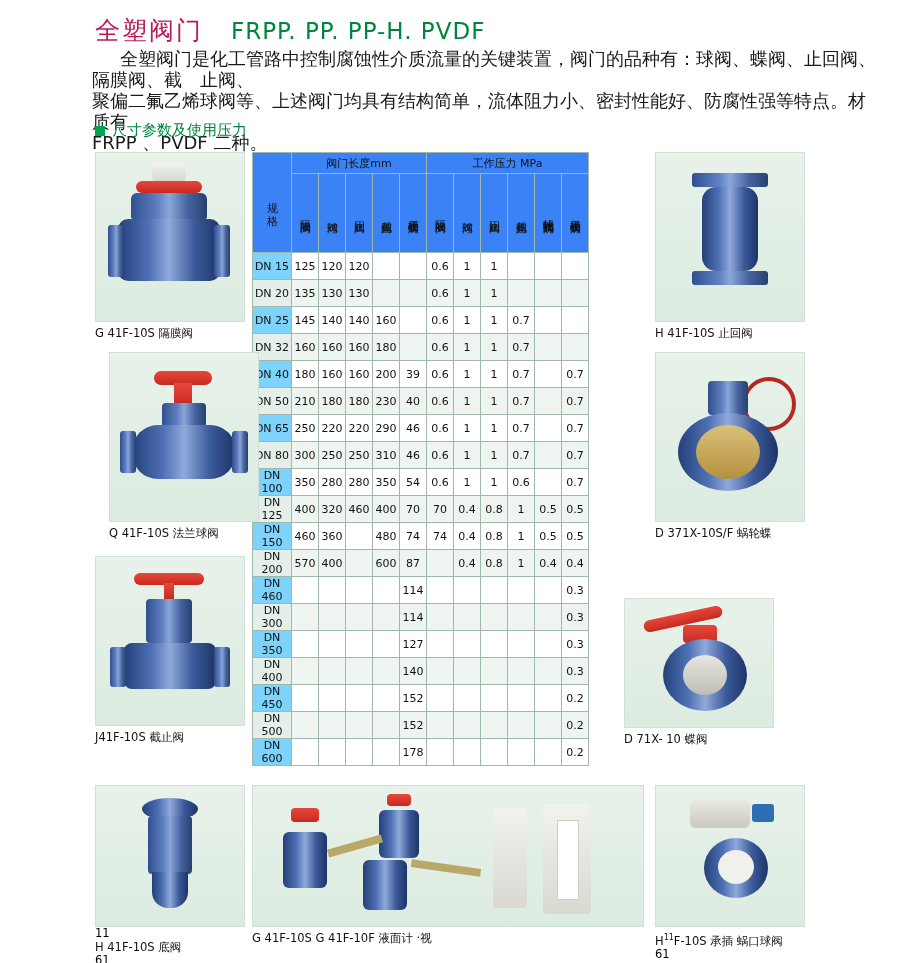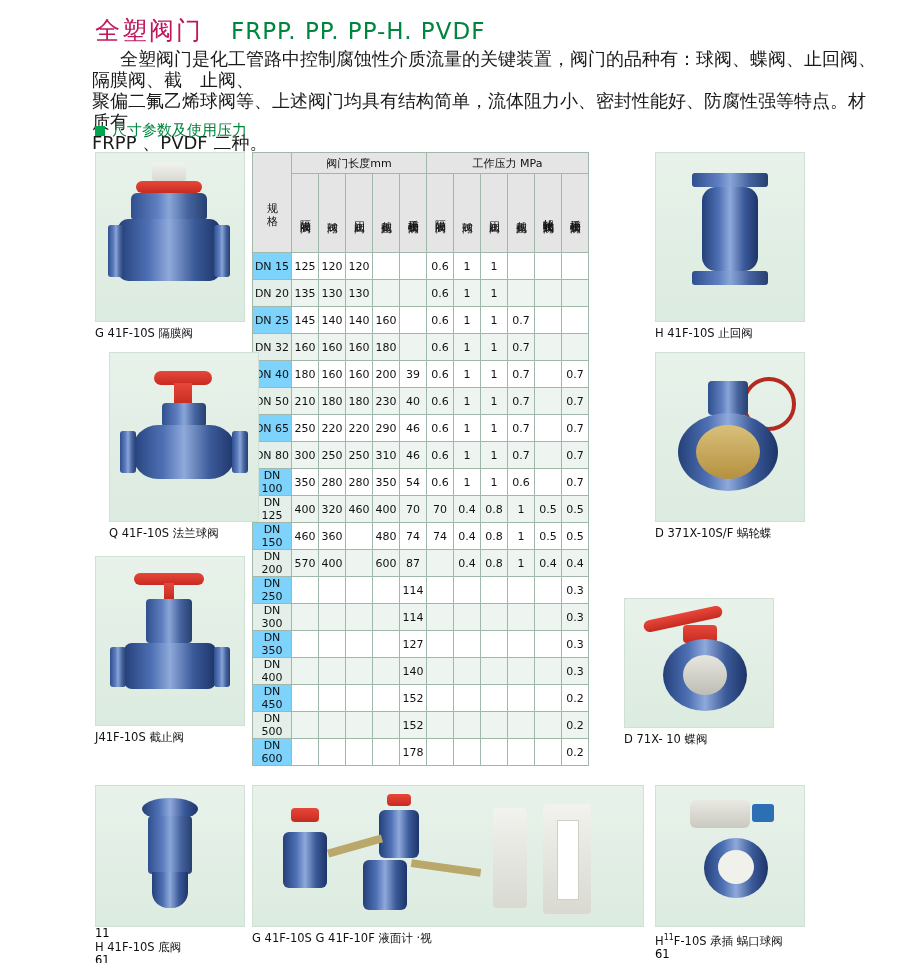--- a/index.html
+++ b/index.html
@@ -78,21 +78,21 @@
     font-size: 11px;
     color: #111;
   }
   table.spec th, table.spec td {
     border: 1px solid #9fb8a9;
     text-align: center;
     vertical-align: middle;
     padding: 0;
   }
   table.spec thead th {
-    background: #e5e5e5;
+    background: #3b82f6;
     font-weight: normal;
     font-size: 11px;
     line-height: 13px;
   }
   .vert {
     writing-mode: vertical-rl;
     text-orientation: upright;
     letter-spacing: 1px;
     display: inline-block;
     line-height: 13px;
@@ -359,21 +359,21 @@
             <td class="val">600</td>
             <td class="val">87</td>
             <td class="val"></td>
             <td class="val">0.4</td>
             <td class="val">0.8</td>
             <td class="val">1</td>
             <td class="val">0.4</td>
             <td class="val">0.4</td>
           </tr>
           <tr>
-            <td class="dn">DN 250</td>
+            <td class="dn">DN 460</td>
             <td class="val"></td>
             <td class="val"></td>
             <td class="val"></td>
             <td class="val"></td>
             <td class="val">114</td>
             <td class="val"></td>
             <td class="val"></td>
             <td class="val"></td>
             <td class="val"></td>
             <td class="val"></td>

